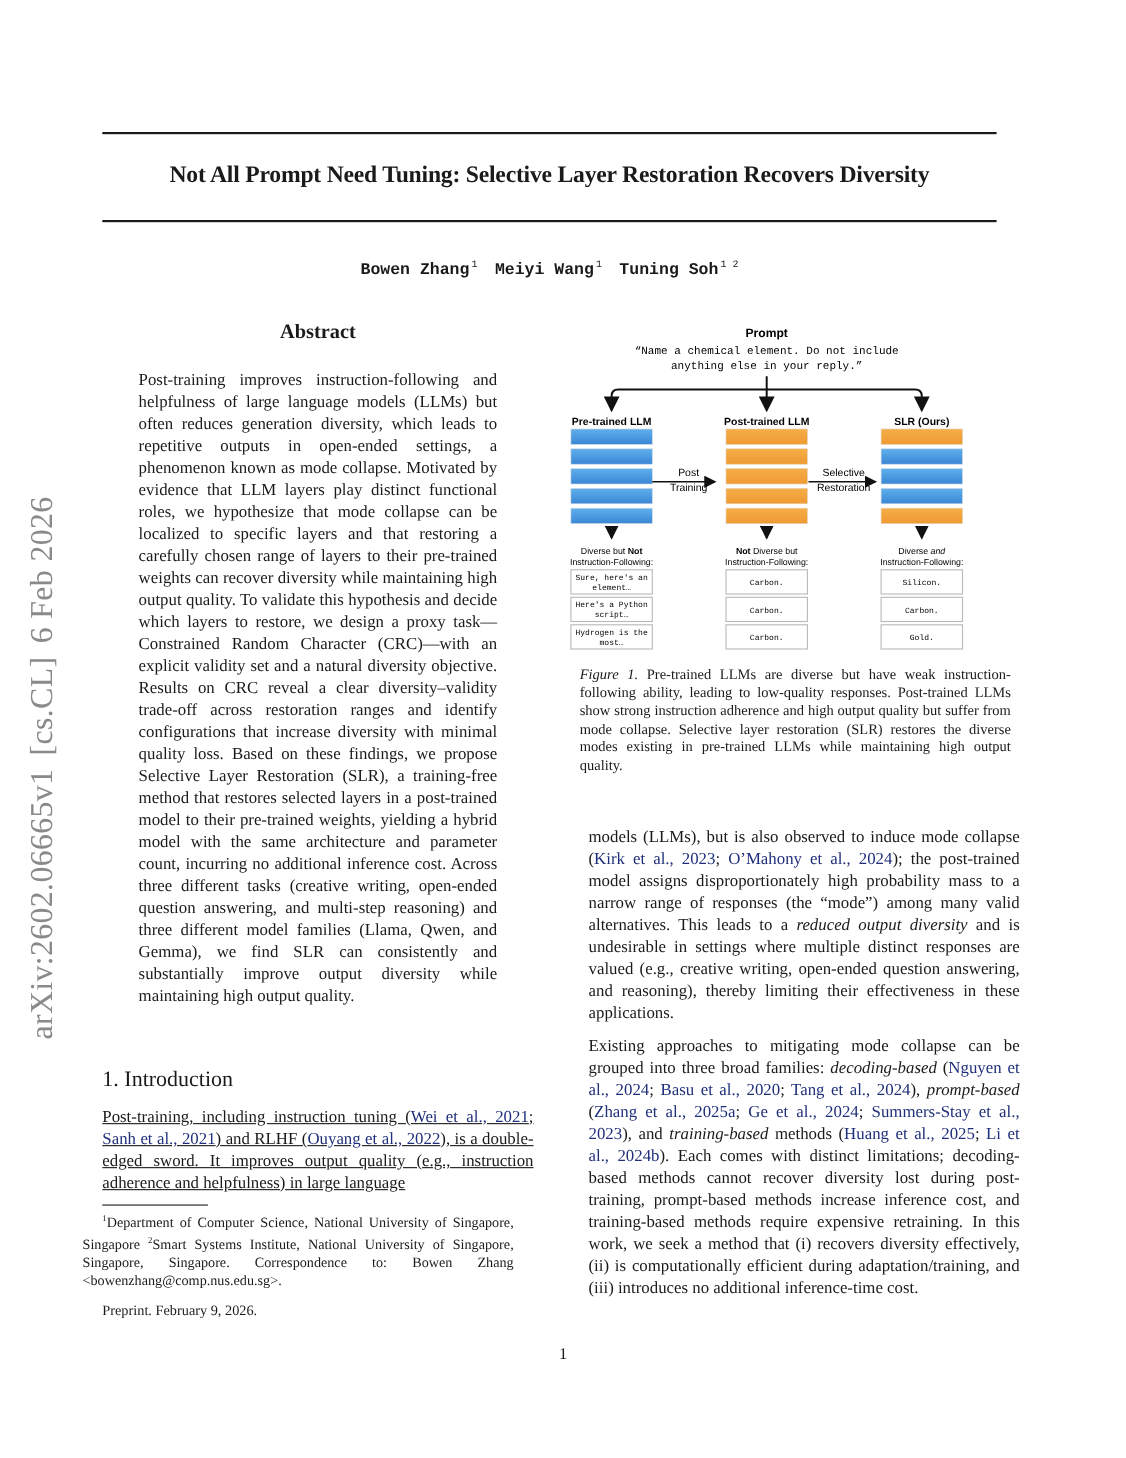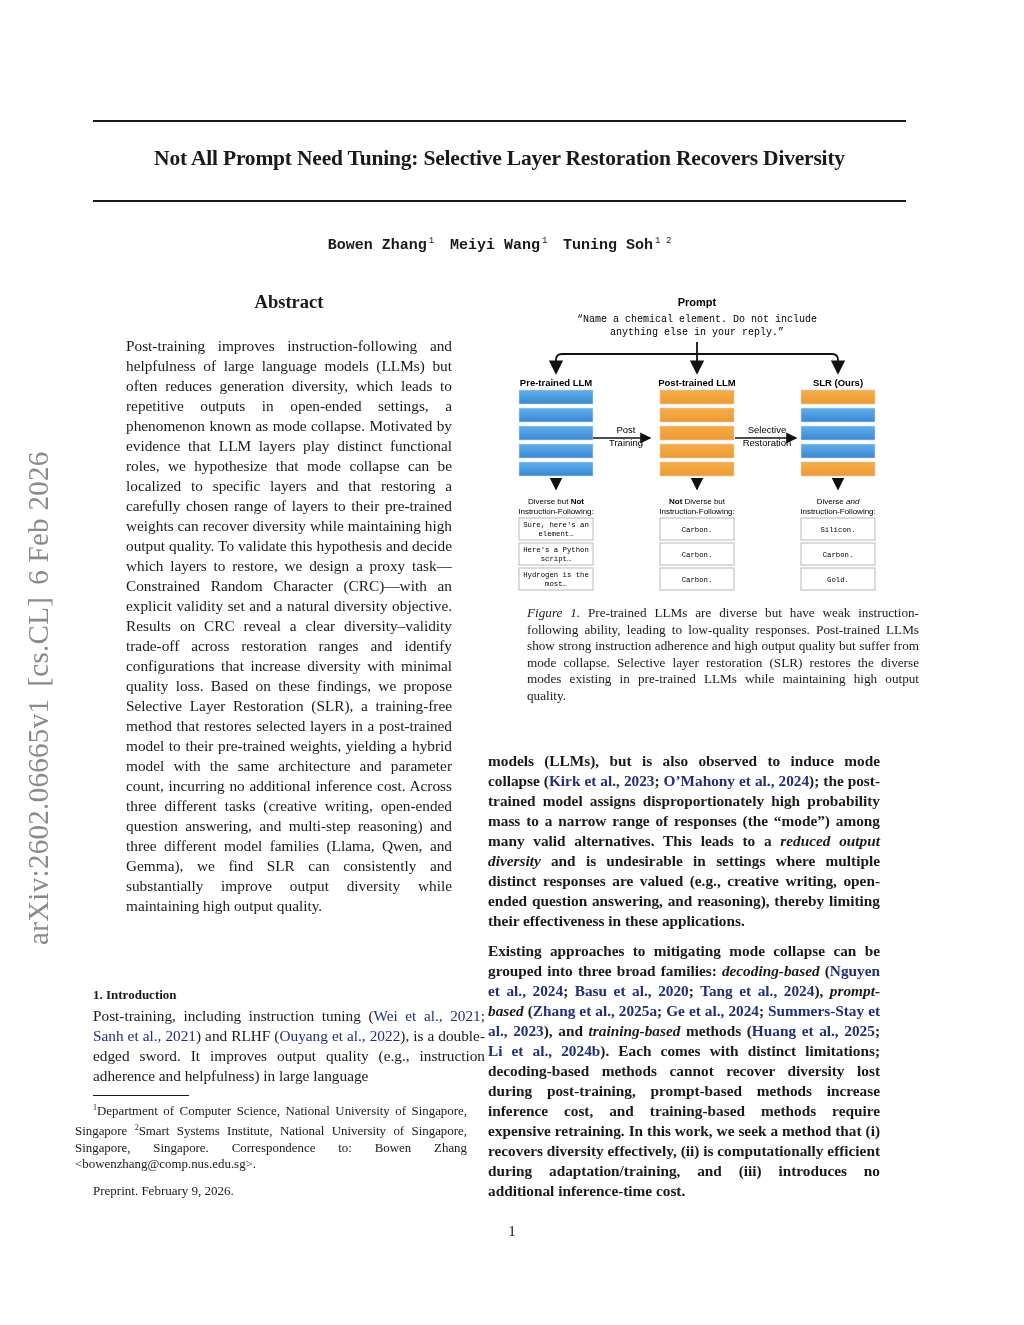--- a/index.html
+++ b/index.html
@@ -9,28 +9,28 @@
   #title { position:absolute; left:93px; width:813px; top:146px; text-align:center;
            font-weight:bold; font-size:21.5px; letter-spacing:-0.2px; }
   #authors { position:absolute; left:93px; width:813px; top:236px; text-align:center;
              font-weight:bold; font-size:15px; }
   #authors sup { font-weight:normal; font-size:9px; margin-left:2px; }
   #authors .au { margin:0 6px;font-family:Liberation Mono, monospace; }
   #arxiv { position:absolute; left:22px; top:945px; transform-origin:0 0; transform:rotate(-90deg);
            font-size:29px; color:#8a8a8a; white-space:nowrap; letter-spacing:0.3px; }
   #arxiv span { margin-right:12px; }
   .colL { position:absolute; left:93px; width:392px; }
-  .colR { position:absolute; left:488px; width:392px;font-weight:bold; }
+  .colR { position:absolute; left:535px; width:392px; }
   .body-text { font-size:15.3px; line-height:20px; text-align:justify; hyphens:auto; }
   .link { color:#1f2f7a; }
   #abs-head { position:absolute; left:93px; width:392px; top:292px; text-align:center;
               font-weight:bold; font-size:18.5px; }
   #abstract { position:absolute; left:126px; width:326px; top:320px;margin-top:16px; }
-  #intro-head { position:absolute; left:93px; top:970px; font-weight:bold; font-size:13px;margin-top:17px; }
-  #intro-p1 { top:1006px; }
+  #intro-head { position:absolute; left:93px; top:970px; font-weight:normal; font-size:20px; }
+  #intro-p1 { top:1006px;text-decoration:underline; }
   #fn-rule { position:absolute; left:93px; top:1095px; width:96px; height:1px; background:#1a1a1a; }
   #footnote { position:absolute; left:75px; width:392px; top:1100px; font-size:12.9px; line-height:16.5px; text-align:justify; }
   #footnote .ind { padding-left:18px; }
   #footnote sup { font-size:8px; }
   #preprint { position:absolute; left:93px; top:1183px; font-size:13px; }
   #pagenum { position:absolute; left:0; width:1024px; top:1223px; text-align:center; font-size:15px; }
   #fig { position:absolute; left:500px; top:290px; width:392px; height:310px; }
   #fig .sans { font-family:"Liberation Sans", sans-serif; }
   #fig .mono { font-family:"Liberation Mono", monospace; }
   #caption { position:absolute; left:515px; width:392px; top:605px; font-size:13.2px; line-height:16.6px; text-align:justify;margin-left:12px; }

